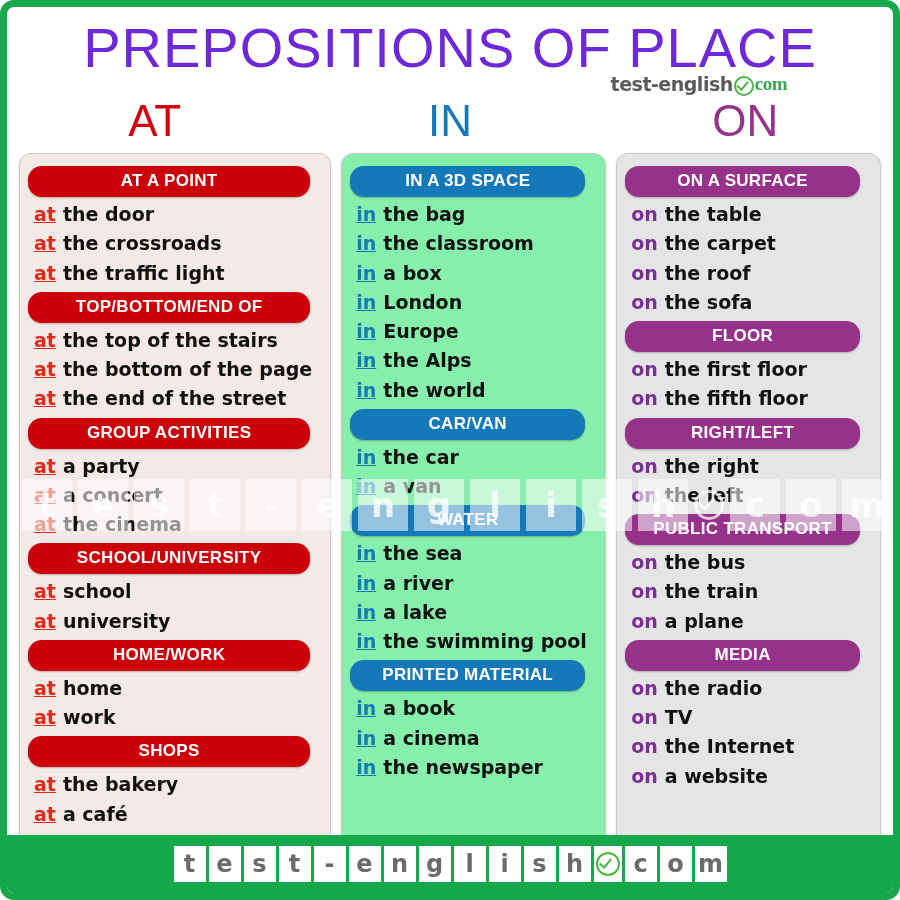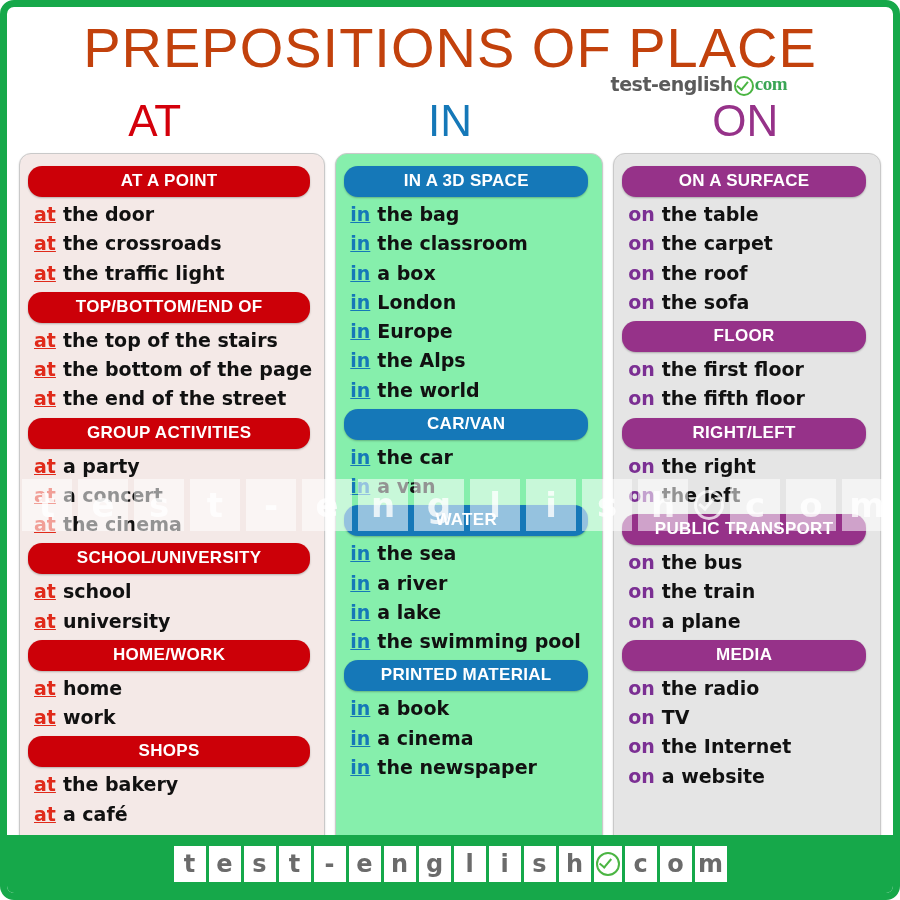--- a/index.html
+++ b/index.html
@@ -31,21 +31,21 @@
   #main-title {
     position: absolute;
     top: 8px;
     left: 0;
     right: 0;
     text-align: center;
     font-family: "Liberation Sans", sans-serif;
     font-size: 56px;
     font-weight: 400;
     letter-spacing: 1px;
-    color: #c2410c;
+    color: #6d28d9;
     white-space: nowrap;
   }
 
   #brand-logo {
     position: absolute;
     top: 66px;
     right: 106px;
     font-family: "DejaVu Sans", sans-serif;
     font-size: 19px;
     font-weight: 700;
@@ -104,21 +104,21 @@
     display: flex;
     gap: 10px;
     padding: 0 12px;
     align-items: flex-start;
   }
 
   .card {
     flex: 1;
     border-radius: 12px;
     border: 1px solid #c9c9c9;
-    padding: 8px 12px 10px 6px;
+    padding: 8px 18px 10px 6px;
     box-sizing: border-box;
     height: 706px;
     box-shadow: 0 1px 2px rgba(0,0,0,0.18);
   }
   .card.at { background: #f4e9e7; }
   .card.in { background: #86efac; }
   .card.on { background: #e5e5e5; }
 
   .cat-bar {
     border-radius: 14px;

